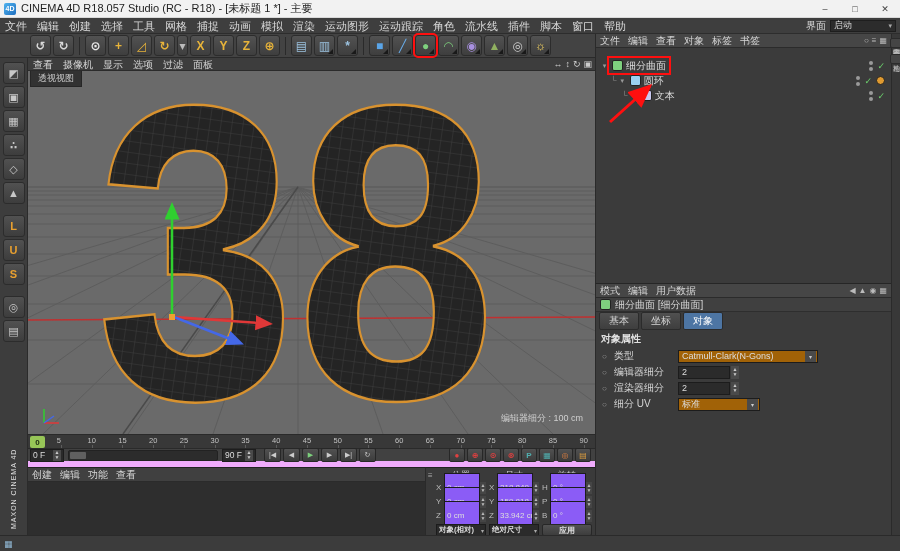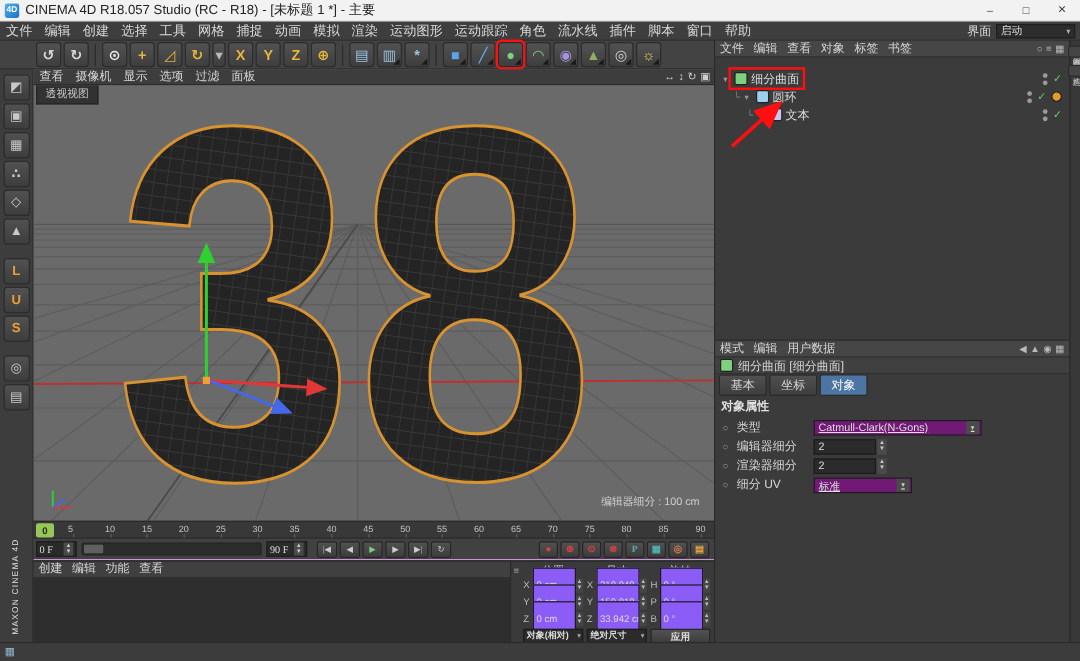--- a/index.html
+++ b/index.html
@@ -91,39 +91,39 @@
   #am-title-row{height:14px;display:flex;align-items:center;gap:4px;padding:0 4px;background:#404040;
                 border-bottom:1px solid #2e2e2e;}
   #am-title-icon{width:11px;height:11px;border-radius:2px;background:#7ed07e;border:1px solid #222;}
   #am-tabs{height:17px;display:flex;align-items:center;gap:2px;padding:1px 3px;background:#3b3b3b;}
   .am-tab{padding:1px 9px;border:1px solid #2b2b2b;border-radius:2px;background:linear-gradient(#505050,#3e3e3e);}
   .am-tab.active{background:#4d75a3;color:#fff;}
   #am-section{padding:3px 5px 2px;font-weight:bold;color:#e0e0e0;}
   .am-row{height:16px;display:flex;align-items:center;padding-left:6px;}
   .am-circ{width:12px;font-size:8px;color:#999;}
   .am-label{width:64px;white-space:nowrap;}
-  .dd{height:13px;background:#701a75;border:1px solid #1c1c1c;display:flex;align-items:flex-start;
-      padding:0 0 0 3px;color:#ddd;font-size:9px;text-decoration:underline;}
+  .dd{height:13px;background:#a16207;border:1px solid #1c1c1c;display:flex;align-items:center;
+      padding:0 0 0 3px;color:#ddd;font-size:9px;}
   .dd .ddv{white-space:nowrap;overflow:hidden;}
   .dd .arr{margin-left:auto;width:11px;height:11px;background:#4a4a4a;font-size:6px;color:#ccc;
            display:flex;align-items:center;justify-content:center;margin-right:1px;}
   .numf{height:13px;background:#2b2b2b;border:1px solid #1c1c1c;display:flex;align-items:center;
         padding:0 3px;color:#ddd;font-size:9px;}
   .stp{width:8px;height:13px;margin-left:1px;background:#4a4a4a;display:flex;flex-direction:column;
        align-items:center;justify-content:center;font-size:5px;color:#ccc;line-height:1;}
 
   
   #ruler{position:absolute;left:28px;top:434px;width:567px;height:15px;background:#383838;
          border-top:1px solid #2a2a2a;border-bottom:1px solid #2a2a2a;}
   .tick-label{position:absolute;top:1px;font-size:7.5px;color:#c2c2c2;}
   .tick-mark{position:absolute;bottom:0;width:1px;height:3px;background:#5d5d5d;}
   #playhead{position:absolute;left:2px;top:1px;width:15px;height:12px;background:#97c557;border-radius:2px;
             color:#1e2a12;font-size:8px;font-weight:bold;display:flex;align-items:center;justify-content:center;}
   #transport{position:absolute;left:28px;top:449px;width:567px;height:18px;background:#414141;
-             display:flex;align-items:center;padding:0 2px;border-bottom:1px solid #f0abfc;font-family:Liberation Serif, serif;}
+             display:flex;align-items:center;padding:0 2px;border-bottom:6px solid #f0abfc;}
   .tr-field{width:34px;height:13px;background:#2a2a2a;border:1px solid #1d1d1d;color:#ddd;font-size:8.5px;
             display:flex;align-items:center;padding:0 2px;}
   .tr-field .stp{height:11px;}
   #tl-slider{width:150px;height:11px;background:#2c2c2c;border:1px solid #222;border-radius:2px;
              position:relative;margin:0 4px;}
   #tl-handle{position:absolute;left:1px;top:1px;width:16px;height:7px;background:#606060;border-radius:1px;}
   #tp-btns{display:flex;gap:2px;margin-left:8px;}
   .tp-btn{min-width:17px;height:14px;border:1px solid #272727;border-radius:2px;padding:0 2px;
           background:linear-gradient(#515151,#3c3c3c);display:flex;align-items:center;justify-content:center;
           font-size:7px;color:#ccc;}

